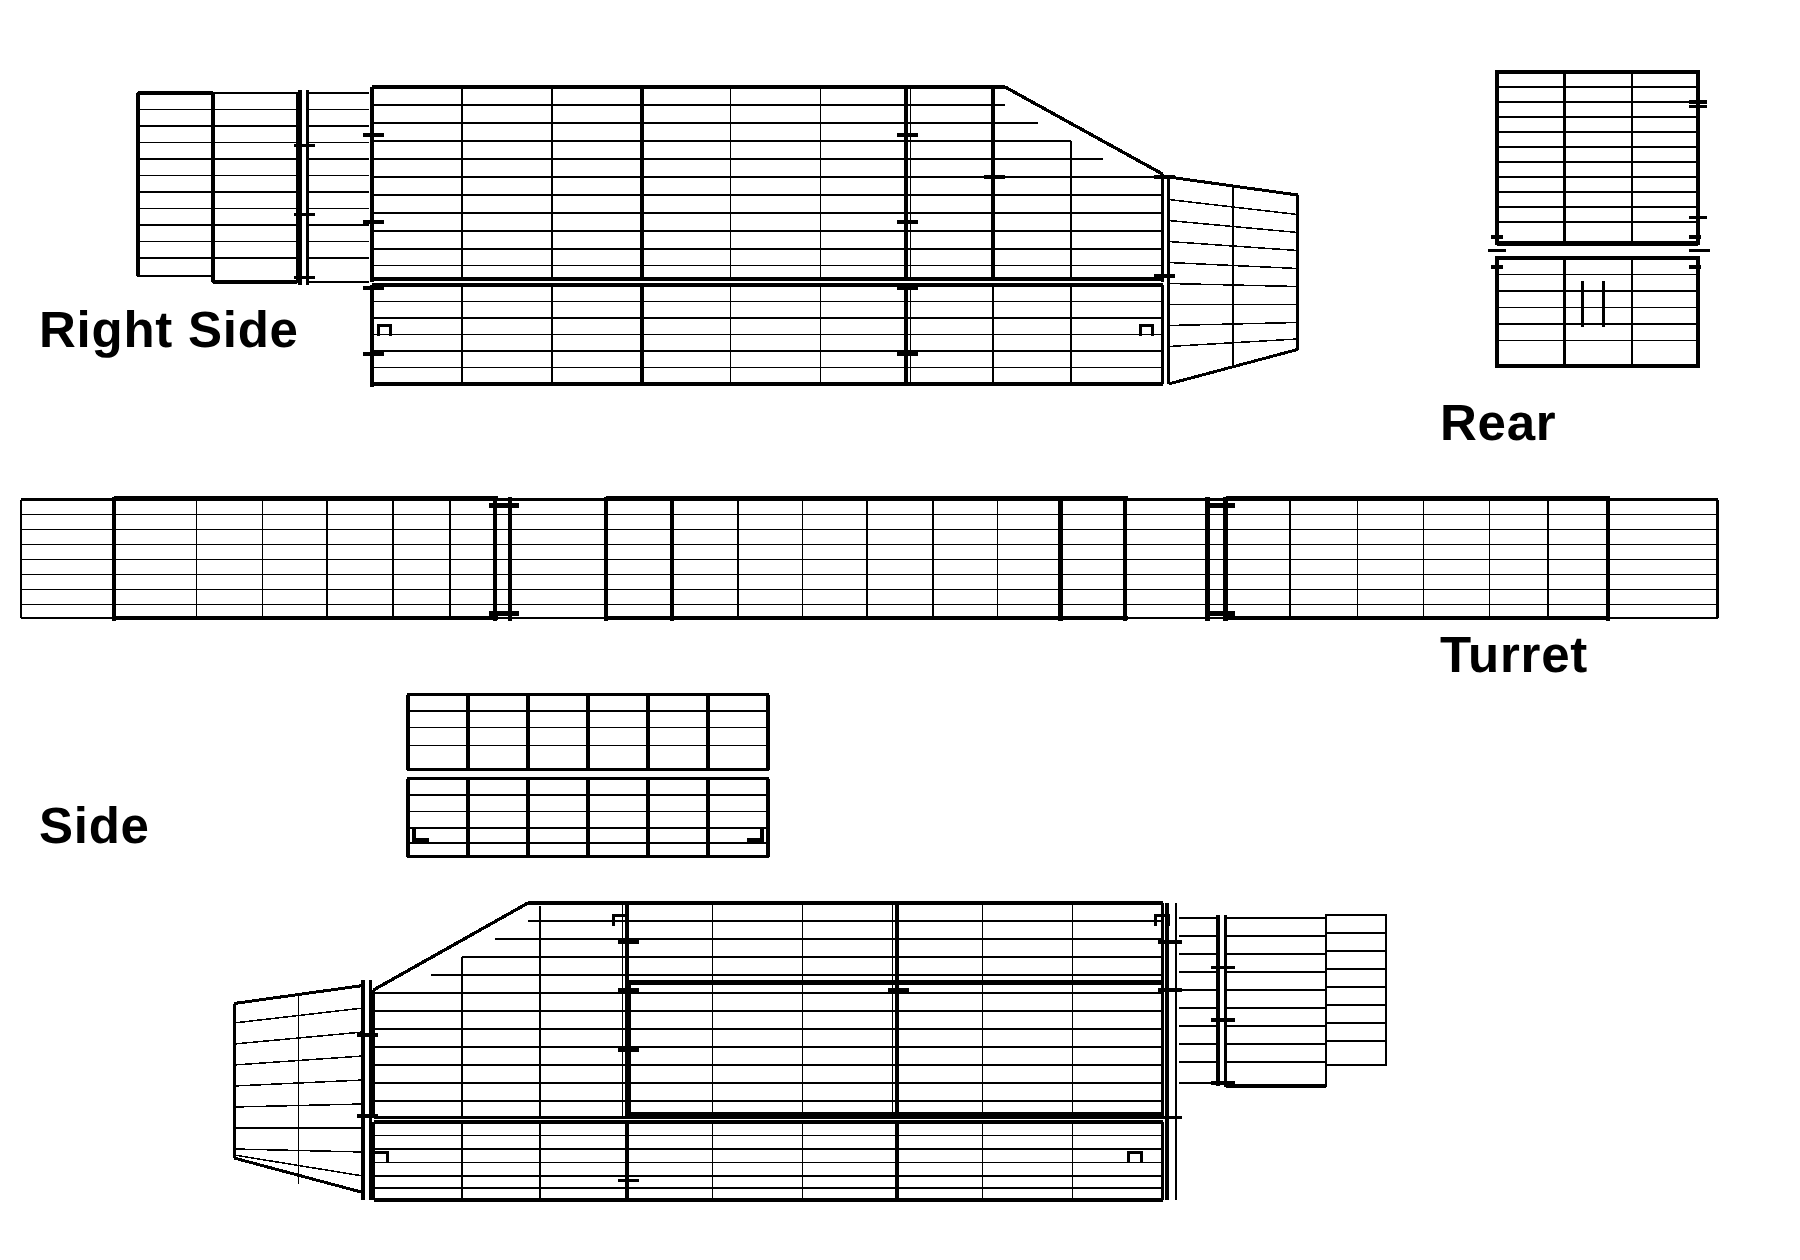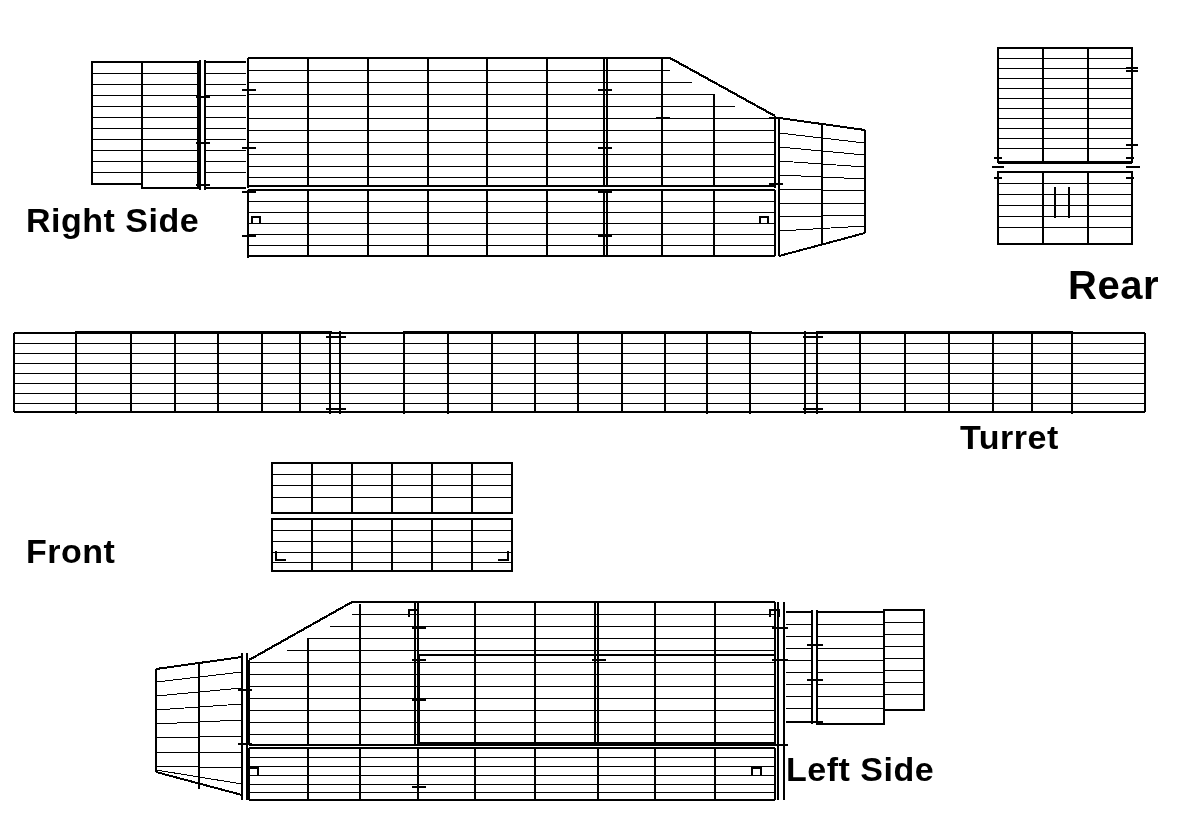--- a/index.html
+++ b/index.html
@@ -14,21 +14,21 @@
   .view-label{
     position:absolute;
     font-family:"Liberation Sans", sans-serif;
     font-weight:bold;
     color:#000000;
     white-space:nowrap;
     letter-spacing:0.5px;
     line-height:1;
   }
   .lbl-right-side{left:26px;top:203px;font-size:34px;}
-  .lbl-rear{left:1068px;top:265px;font-size:40px;}
+  .lbl-rear{left:960px;top:265px;font-size:34px;}
   .lbl-turret{left:960px;top:420px;font-size:34px;}
   .lbl-front{left:26px;top:534px;font-size:34px;}
   .lbl-left-side{left:786px;top:752px;font-size:34px;}
 </style>
 </head>
 <body>
 
 <div id="sheet">
 
   <svg class="drawing" viewBox="0 0 1200 840" shape-rendering="crispEdges">
@@ -565,17 +565,16 @@
     </g>
 
   </svg>
 
   <div class="view-label lbl-right-side">Right Side</div>
 
   <div class="view-label lbl-rear">Rear</div>
 
   <div class="view-label lbl-turret">Turret</div>
 
-  <div class="view-label lbl-front">Front</div>
-
-  <div class="view-label lbl-left-side">Left Side</div>
+  <div class="view-label lbl-front">Side</div>
+
 
 </div>
 
 </body></html>

